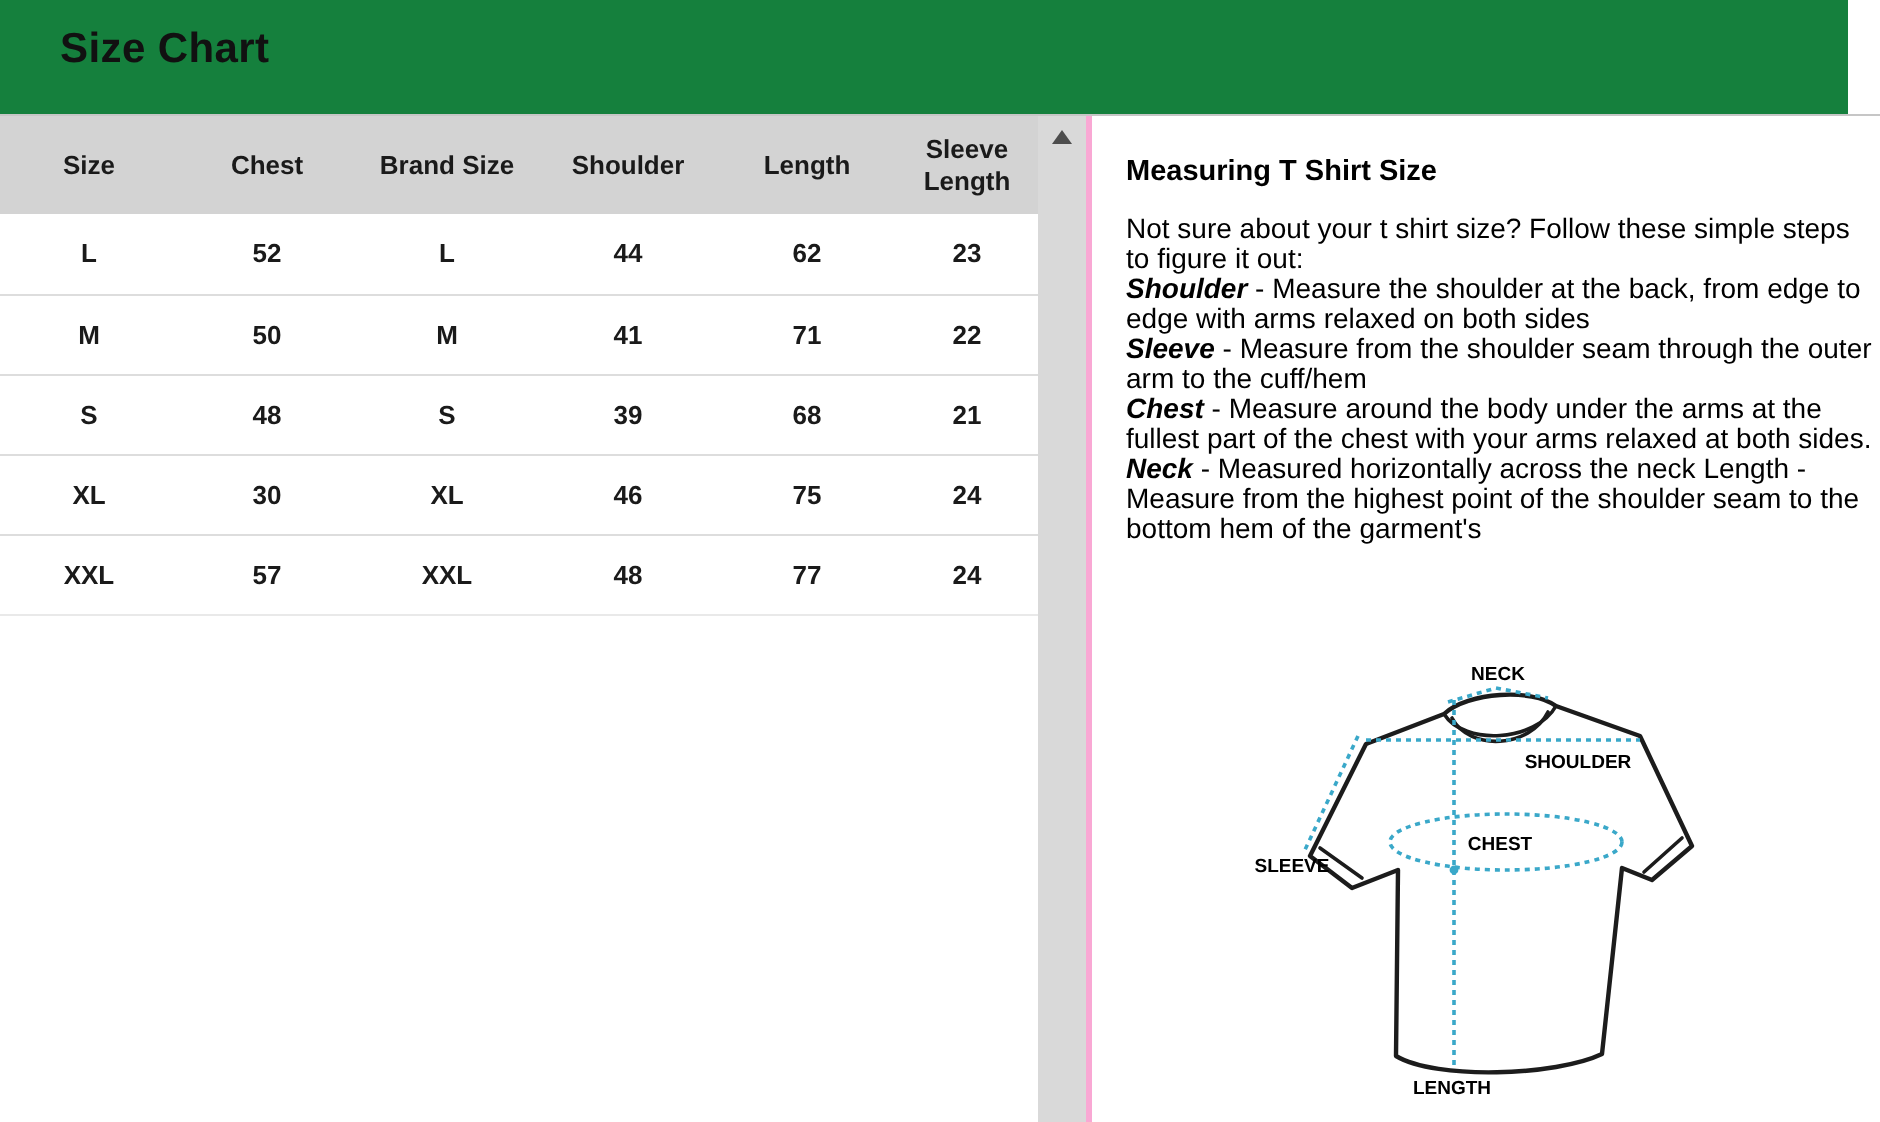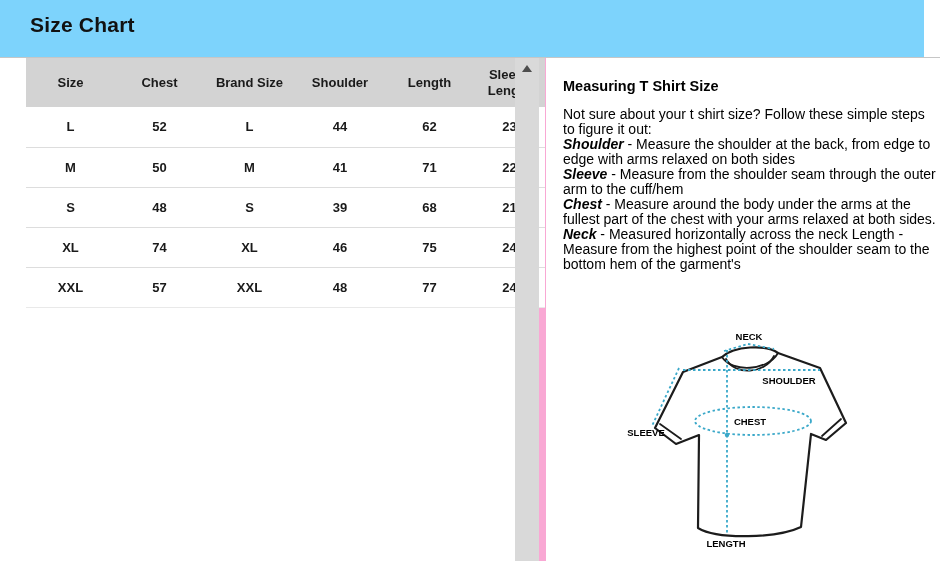--- a/index.html
+++ b/index.html
@@ -3,37 +3,37 @@
 <meta charset="utf-8">
 <style>
   * { box-sizing: border-box; }
   html, body { margin: 0; padding: 0; }
   body {
     width: 940px; height: 561px;
     background: #ffffff;
     font-family: "Liberation Sans", sans-serif;
     overflow: hidden;
   }
-  .page { position: relative; width: 924px; height: 561px; background: #7dd3fc; }
+  .page { position: relative; width: 924px; height: 561px; background: #15803d; }
 
   .titlebar { height: 57px; }
   .page-title {
     margin: 0; padding: 13px 0 0 30px;
     font-size: 21px; font-weight: bold; color: #111;
     letter-spacing: 0.2px;
   }
 
   .main {
     position: absolute; top: 57px; left: 0; width: 940px; bottom: 0;
     display: flex;
     border-top: 1px solid #c6c6c6;
   }
 
   
-  .left-pane { width: 546px; position: relative; border-right: 7px solid #f9a8d4; background: #fff; padding-left: 26px; }
+  .left-pane { width: 546px; position: relative; border-right: 3px solid #f9a8d4; background: #fff; }
   table.size-table { width: 519px; border-collapse: collapse; table-layout: fixed; }
   .size-table th {
     background: #d3d3d3; height: 49px;
     font-size: 13px; font-weight: bold; color: #1a1a1a;
     text-align: center; vertical-align: middle; padding: 0 8px; line-height: 16px;
   }
   .size-table td {
     height: 40px; text-align: center; vertical-align: middle;
     font-size: 13px; font-weight: bold; color: #1a1a1a;
     border-bottom: 1px solid #dddddd; background: #fff;
@@ -124,21 +124,21 @@
           <tr>
             <td>S</td>
             <td>48</td>
             <td>S</td>
             <td>39</td>
             <td>68</td>
             <td>21</td>
           </tr>
           <tr>
             <td>XL</td>
-            <td>74</td>
+            <td>30</td>
             <td>XL</td>
             <td>46</td>
             <td>75</td>
             <td>24</td>
           </tr>
           <tr>
             <td>XXL</td>
             <td>57</td>
             <td>XXL</td>
             <td>48</td>

